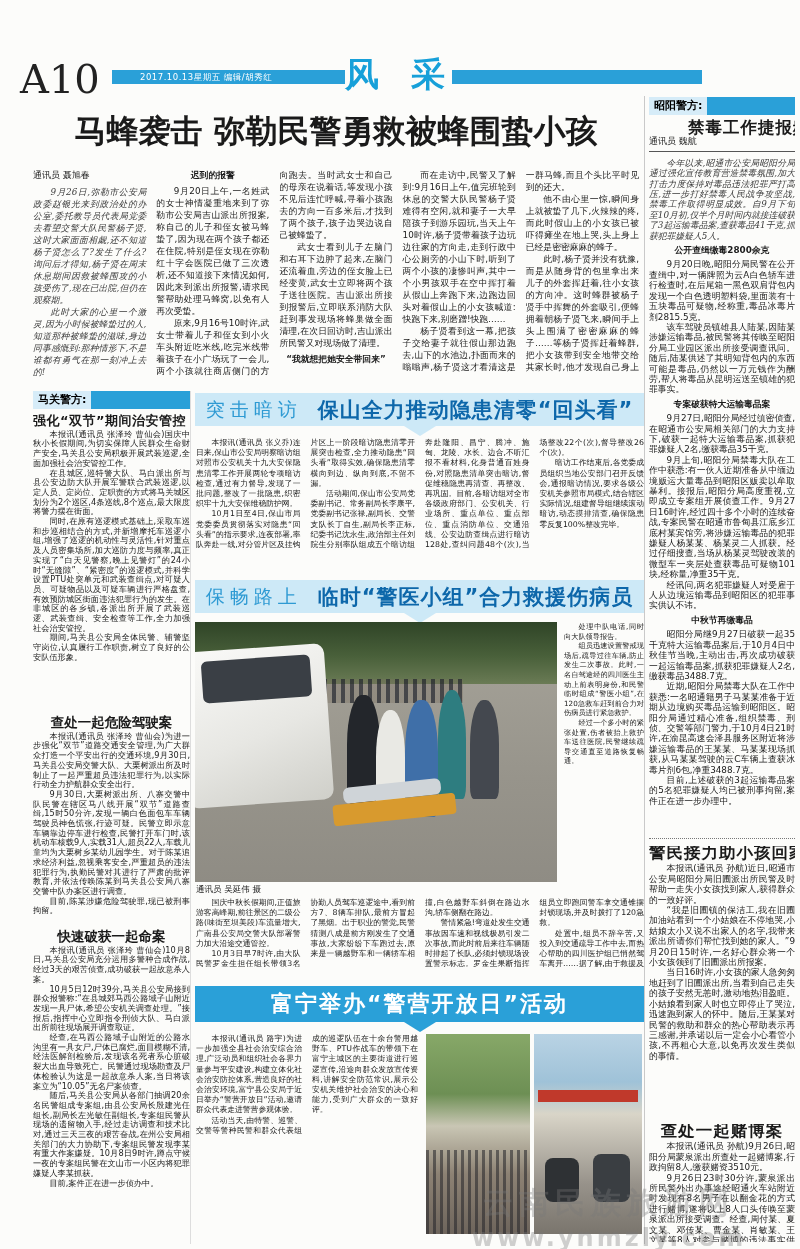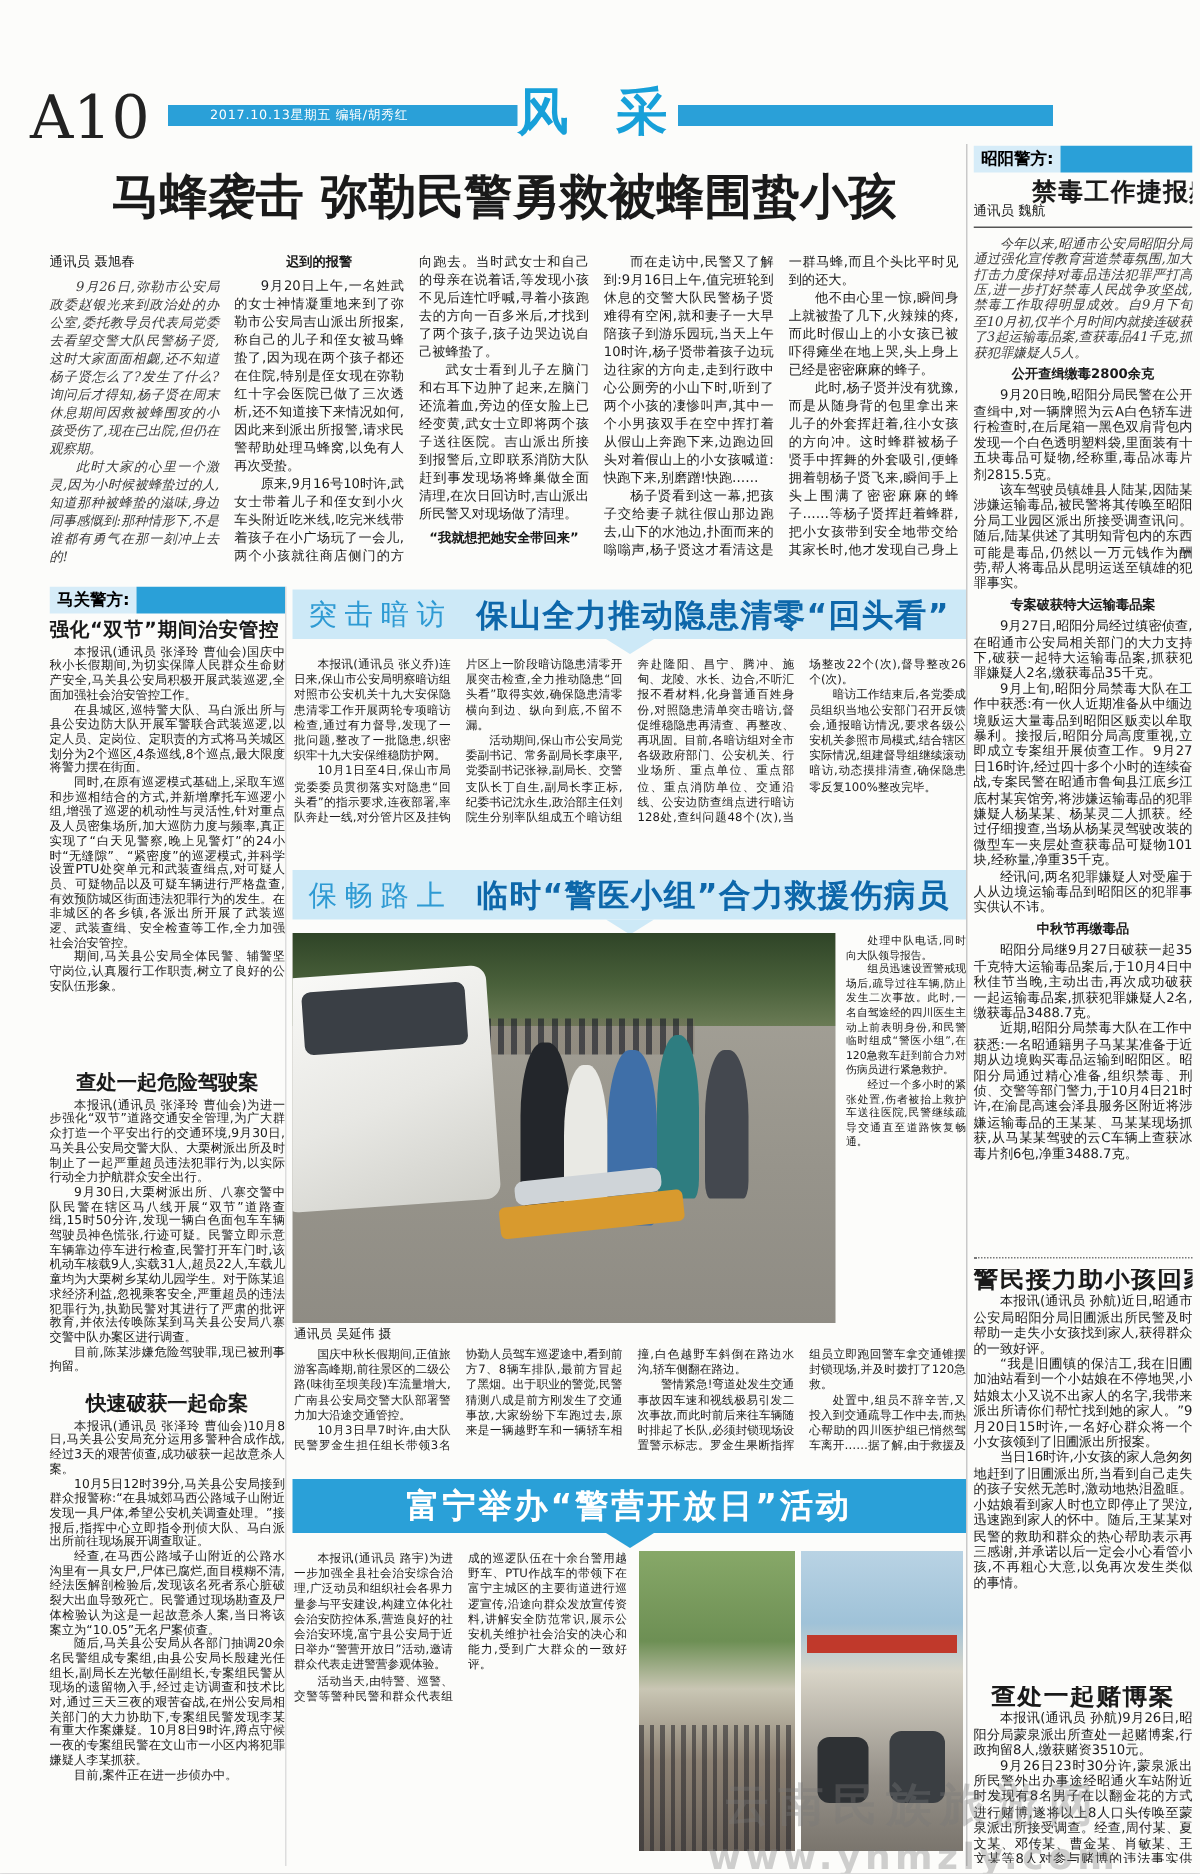--- a/index.html
+++ b/index.html
@@ -146,20 +146,21 @@
     <p class="sub">公开查缉缴毒2800余克</p>
     <p>9月20日晚,昭阳分局民警在公开查缉中,对一辆牌照为云A白色轿车进行检查时,在后尾箱一黑色双肩背包内发现一个白色透明塑料袋,里面装有十五块毒品可疑物,经称重,毒品冰毒片剂2815.5克。</p>
     <p>该车驾驶员镇雄县人陆某,因陆某涉嫌运输毒品,被民警将其传唤至昭阳分局工业园区派出所接受调查讯问。随后,陆某供述了其明知背包内的东西可能是毒品,仍然以一万元钱作为酬劳,帮人将毒品从昆明运送至镇雄的犯罪事实。</p>
     <p class="sub">专案破获特大运输毒品案</p>
     <p>9月27日,昭阳分局经过缜密侦查,在昭通市公安局相关部门的大力支持下,破获一起特大运输毒品案,抓获犯罪嫌疑人2名,缴获毒品35千克。</p>
     <p>9月上旬,昭阳分局禁毒大队在工作中获悉:有一伙人近期准备从中缅边境贩运大量毒品到昭阳区贩卖以牟取暴利。接报后,昭阳分局高度重视,立即成立专案组开展侦查工作。9月27日16时许,经过四十多个小时的连续奋战,专案民警在昭通市鲁甸县江底乡江底村某宾馆旁,将涉嫌运输毒品的犯罪嫌疑人杨某某、杨某灵二人抓获。经过仔细搜查,当场从杨某灵驾驶改装的微型车一夹层处查获毒品可疑物101块,经称量,净重35千克。</p>
     <p>经讯问,两名犯罪嫌疑人对受雇于人从边境运输毒品到昭阳区的犯罪事实供认不讳。</p>
     <p class="sub">中秋节再缴毒品</p>
     <p>昭阳分局继9月27日破获一起35千克特大运输毒品案后,于10月4日中秋佳节当晚,主动出击,再次成功破获一起运输毒品案,抓获犯罪嫌疑人2名,缴获毒品3488.7克。</p>
     <p>近期,昭阳分局禁毒大队在工作中获悉:一名昭通籍男子马某某准备于近期从边境购买毒品运输到昭阳区。昭阳分局通过精心准备,组织禁毒、刑侦、交警等部门警力,于10月4日21时许,在渝昆高速会泽县服务区附近将涉嫌运输毒品的王某某、马某某现场抓获,从马某某驾驶的云C车辆上查获冰毒片剂6包,净重3488.7克。</p>
+    <p>目前,上述破获的3起运输毒品案的5名犯罪嫌疑人均已被刑事拘留,案件正在进一步办理中。</p>
   </div>
   <div class="abs dotted" style="left:649px;top:838px;width:146px;"></div>
   <div class="abs jp sidecol-r rblock" style="top:846px;height:272px;">
     <div class="h-right2">警民接力助小孩回家</div>
     <p>本报讯(通讯员 孙航)近日,昭通市公安局昭阳分局旧圃派出所民警及时帮助一走失小女孩找到家人,获得群众的一致好评。</p>
     <p>“我是旧圃镇的保洁工,我在旧圃加油站看到一个小姑娘在不停地哭,小姑娘太小又说不出家人的名字,我带来派出所请你们帮忙找到她的家人。”9月20日15时许,一名好心群众将一个小女孩领到了旧圃派出所报案。</p>
     <p>当日16时许,小女孩的家人急匆匆地赶到了旧圃派出所,当看到自己走失的孩子安然无恙时,激动地热泪盈眶。小姑娘看到家人时也立即停止了哭泣,迅速跑到家人的怀中。随后,王某某对民警的救助和群众的热心帮助表示再三感谢,并承诺以后一定会小心看管小孩,不再粗心大意,以免再次发生类似的事情。</p>
   </div>
   <div class="abs jp sidecol-r rblock" style="top:1124px;height:118px;">
     <div class="h-right2">查处一起赌博案</div>

